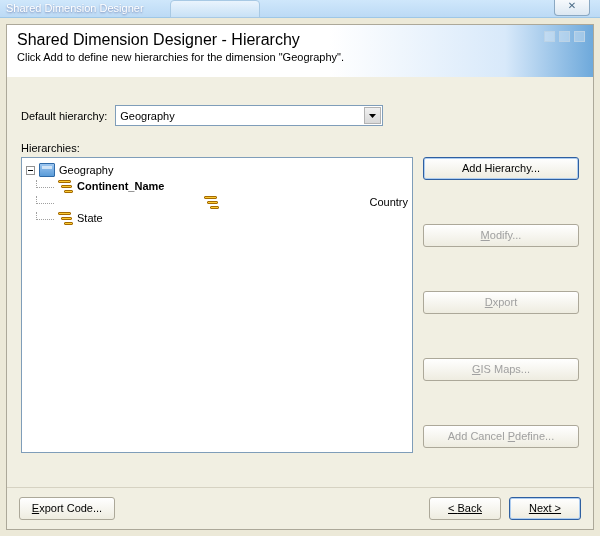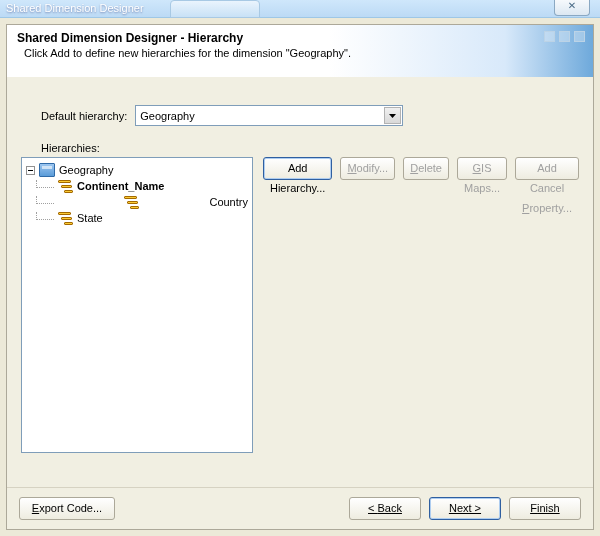--- a/index.html
+++ b/index.html
@@ -57,28 +57,27 @@
     border: 1px solid #aca899;
     background: #f1efe2;
   }
   .header-band {
     position: relative;
     height: 52px;
     background: linear-gradient(to right, #ffffff 0%, #ffffff 55%, #d8e9fa 85%, #6ea9db 100%);
     padding: 6px 10px;
   }
   .header-title {
-    font-weight: bold;
-    font-size: 12px;
+    font-weight: normal;
+    font-size: 16px;
     color: #000;
   }
   .header-sub {
     margin-top: 2px;
     color: #000;
-    margin-left: 7px;
   }
   .header-boxes {
     position: absolute;
     top: 6px; right: 8px;
     display: flex; gap: 4px;
   }
   .header-box {
     width: 11px; height: 11px;
     border: 1px solid #bcd3e6;
     background: rgba(255,255,255,.3);
@@ -86,21 +85,21 @@
   .content-area {
     position: absolute;
     top: 52px; left: 0; right: 0;
     bottom: 42px;
     padding: 28px 14px 8px 14px;
   }
   .row-default {
     display: flex; align-items: center; gap: 8px;
     margin-bottom: 16px;
   }
-  .lbl { color: #000; margin-left: 20px; }
+  .lbl { color: #000; }
   .combo {
     flex: 0 0 268px;
     height: 21px;
     background: #fff;
     border: 1px solid #7f9db9;
     display: flex; align-items: center;
     padding-left: 4px;
     position: relative;
   }
   .combo-btn {
@@ -170,39 +169,40 @@
     position: absolute; height: 3px; border: 1px solid #a56a00;
     background: linear-gradient(to bottom,#ffe26a,#f6b400);
     border-radius: 1px;
   }
   .ico-level .b1{top:0;left:0;width:13px;}
   .ico-level .b2{top:5px;left:3px;width:11px;}
   .ico-level .b3{top:10px;left:6px;width:9px;}
   .tree-text { padding-left: 2px; }
   .side-btns {
     flex: 0 0 156px;
-    display: flex; flex-direction: row; gap: 8px;
+    display: flex; flex-direction: column; gap: 8px;
   }
   .wbtn {
     height: 23px;
     background: linear-gradient(to bottom, #ffffff, #eeece0);
     border: 1px solid #aca899;
     border-radius: 3px;
     color: #000;
     text-align: center;
     padding: 0 6px;
     line-height: 20px;
     cursor: default;
   }
   .wbtn.primary {
     border: 1px solid #2f5fa0;
     box-shadow: inset 0 0 0 1px #aecdf0;
   }
   .wbtn.disabled {
     color: #a0a0a0;
+    margin-top: 36px;
   }
   .wbtn u { text-decoration: underline; }
   .footer {
     position: absolute;
     left: 0; right: 0; bottom: 0;
     height: 42px;
     border-top: 1px solid #d6d2c2;
     display: flex; align-items: center;
     padding: 10px 12px;
   }
@@ -304,46 +304,43 @@
         </div>
 
         <div class="side-btns">
           <div class="wbtn primary">
             <span>Add Hierarchy...</span>
           </div>
           <div class="wbtn disabled">
             <span></span><u>M</u><span>odify...</span>
           </div>
           <div class="wbtn disabled">
-            <span></span><u>D</u><span>elete</span>
+            <span></span><u>D</u><span>xport</span>
           </div>
           <div class="wbtn disabled">
             <span></span><u>G</u><span>IS Maps...</span>
           </div>
           <div class="wbtn disabled">
-            <span>Add Cancel </span><u>P</u><span>roperty...</span>
+            <span>Add Cancel </span><u>P</u><span>define...</span>
           </div>
         </div>
       </div>
 
     </div>
 
     <div class="footer">
       <div class="footer-left">
         <div class="fbtn" style="min-width:96px;">
           <span></span><u>E</u><span>xport Code...</span>
         </div>
       </div>
       <div class="footer-right">
         <div class="fbtn">
           <span>&lt; </span><u>B</u><span>ack</span>
         </div>
         <div class="fbtn default">
           <span></span><u>N</u><span>ext &gt;</span>
         </div>
-        <div class="fbtn">
-          <span></span><u>F</u><span>inish</span>
-        </div>
       </div>
     </div>
 
   </div>
 </div>
 
 </body></html>

